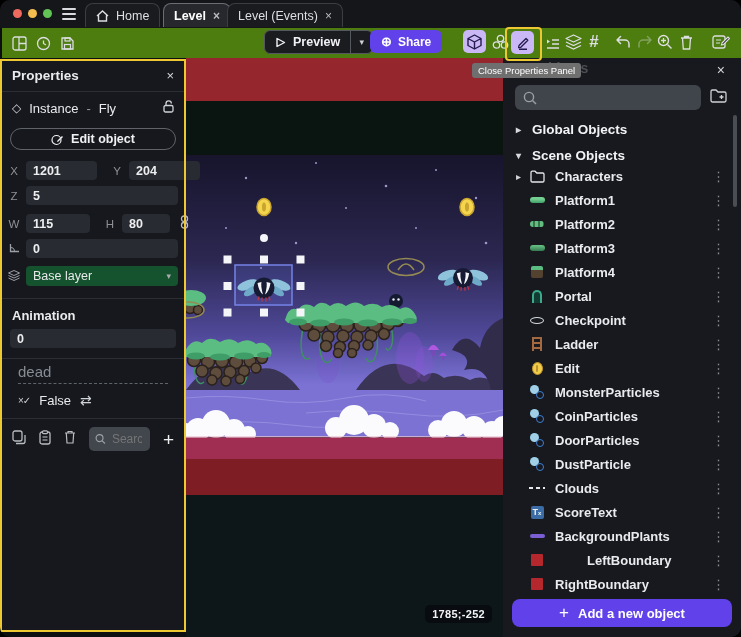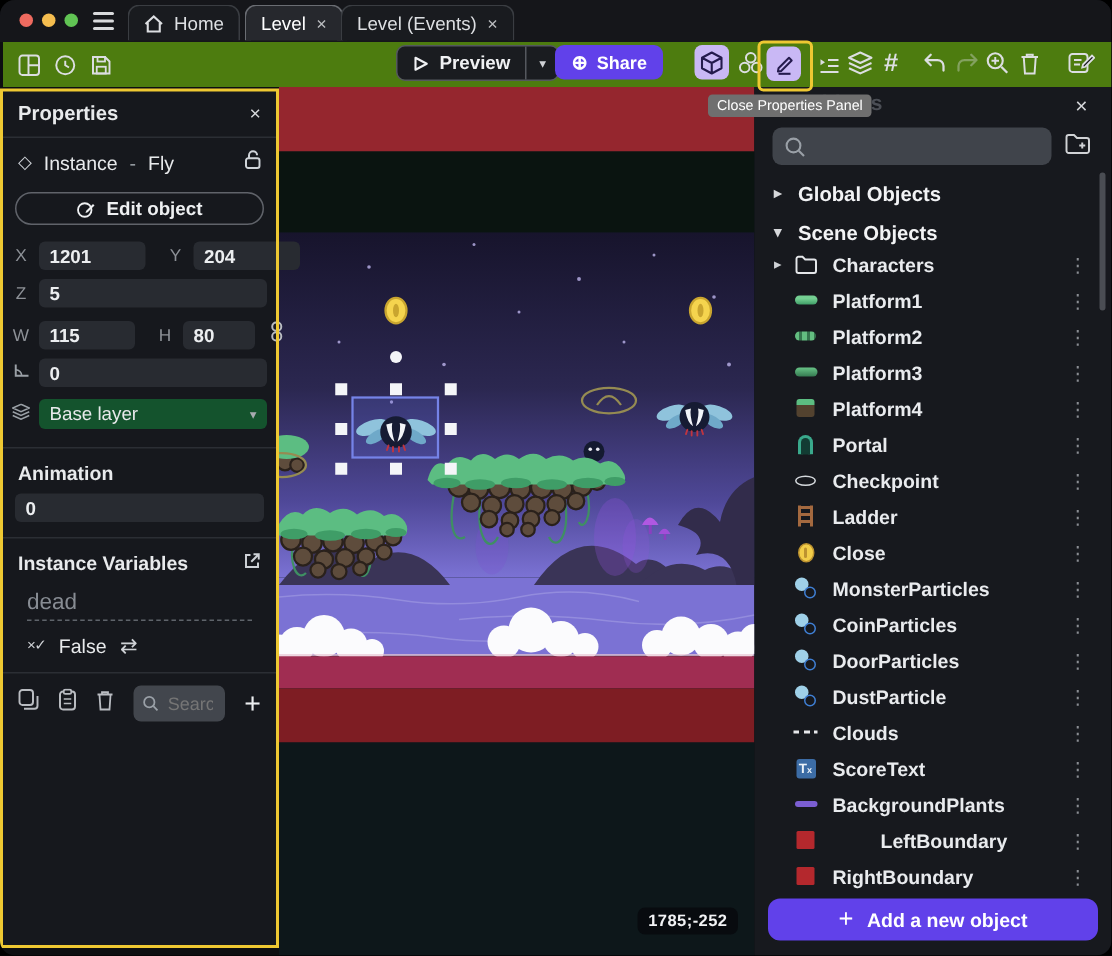--- a/index.html
+++ b/index.html
@@ -5,21 +5,21 @@
   html,body{margin:0;padding:0;background:#000;}
   *{box-sizing:border-box;font-family:"Liberation Sans",sans-serif;}
   #app{position:relative;width:741px;height:637px;background:#0d0e11;border-radius:10px;overflow:hidden;}
 
   
   .titlebar{position:absolute;left:0;top:0;width:741px;height:28px;background:#15161a;}
   .tl{position:absolute;top:9px;width:9px;height:9px;border-radius:50%;}
   .burger{position:absolute;left:62px;top:8px;width:14px;height:12px;display:flex;flex-direction:column;justify-content:space-between;cursor:pointer;}
   .burger i{height:2px;background:#d9dadc;border-radius:1px;}
   .tab{position:absolute;top:3px;height:24px;display:flex;align-items:center;gap:7px;padding:0 10px;border:1px solid #3a3d42;border-bottom:none;border-radius:8px 8px 0 0;background:#191b1f;color:#dddfe2;font-size:12.5px;cursor:pointer;}
-  .tab.active{background:#26282d;border-color:#6a6d73;color:#fff;font-weight:normal;}
+  .tab.active{background:#26282d;border-color:#6a6d73;color:#fff;font-weight:bold;}
   .tab .x{color:#b9bbbe;font-size:12px;line-height:1;}
   
   .toolbar{position:absolute;left:2px;top:28px;width:741px;height:30px;background:#4d7c0f;}
   .tbico{position:absolute;display:flex;align-items:center;justify-content:center;color:#dcdee1;cursor:pointer;}
   .tbico svg{display:block;}
   .ico-active{background:#c9b8f5;border-radius:5px;}
   .btn-preview{position:absolute;left:262px;top:2px;height:24px;display:flex;align-items:center;border:1px solid #55585e;border-radius:6px;background:#1a1c20;color:#f0f1f3;cursor:pointer;}
   .btn-preview .main{display:flex;align-items:center;gap:7px;padding:0 10px;font-size:12.5px;font-weight:bold;}
   .btn-preview .caret{width:22px;align-self:stretch;display:flex;align-items:center;justify-content:center;border-left:1px solid #55585e;font-size:9px;color:#cfd1d5;}
   .btn-share{position:absolute;left:368px;top:2px;height:23px;display:flex;align-items:center;gap:6px;padding:0 11px;background:#6141ea;border-radius:6px;color:#fff;font-size:12px;font-weight:bold;cursor:pointer;}
@@ -502,28 +502,20 @@
       </div>
     </div>
     <div class="pdiv" style="margin-top:9px"></div>
     <div class="ptitle">
         <span>Animation</span>
       </div>
     <div class="frow" style="padding:0 10px">
       <input class="pfield wfull" value="0" style="">
     </div>
     <div class="pdiv" style="margin-top:10px"></div>
-    <div class="ptitle">
-      <span>Instance Variables</span>
-      <span class="ext">
-        <svg width="12" height="12" viewBox="0 0 12 12">
-            <path d="M5 2 H2 V10 H10 V7" fill="none" stroke="#cfd3d8" stroke-width="1.3"></path>
-            <path d="M7 1.5 H10.5 V5 M10.5 1.5 L5.5 6.5" fill="none" stroke="#cfd3d8" stroke-width="1.3"></path>
-          </svg></span>
-    </div>
     <div class="varname">dead</div>
     <div class="varval">
       <span class="boolg">×✓</span>
       <span>False</span>
       <span class="swap">⇄</span>
     </div>
     <div class="pdiv"></div>
     <div class="vtools">
       <span>
         <svg width="14" height="15" viewBox="0 0 14 15">
@@ -632,21 +624,21 @@
           <span class="oi ic-ladder">
             <i></i>
           </span>
           <span class="obj-label">Ladder</span>
           <span class="obj-menu">⋮</span>
         </div>
         <div class="obj-row" style="position: relative;">
           <span class="oi ic-coin">
             <i></i>
           </span>
-          <span class="obj-label">Close</span>
+          <span class="obj-label">Edit</span>
           <span class="obj-menu">⋮</span>
         </div>
         <div class="obj-row" style="position: relative;">
           <span class="oi ic-particles">
             <i></i>
           </span>
           <span class="obj-label">MonsterParticles</span>
           <span class="obj-menu">⋮</span>
         </div>
         <div class="obj-row" style="position: relative;">

